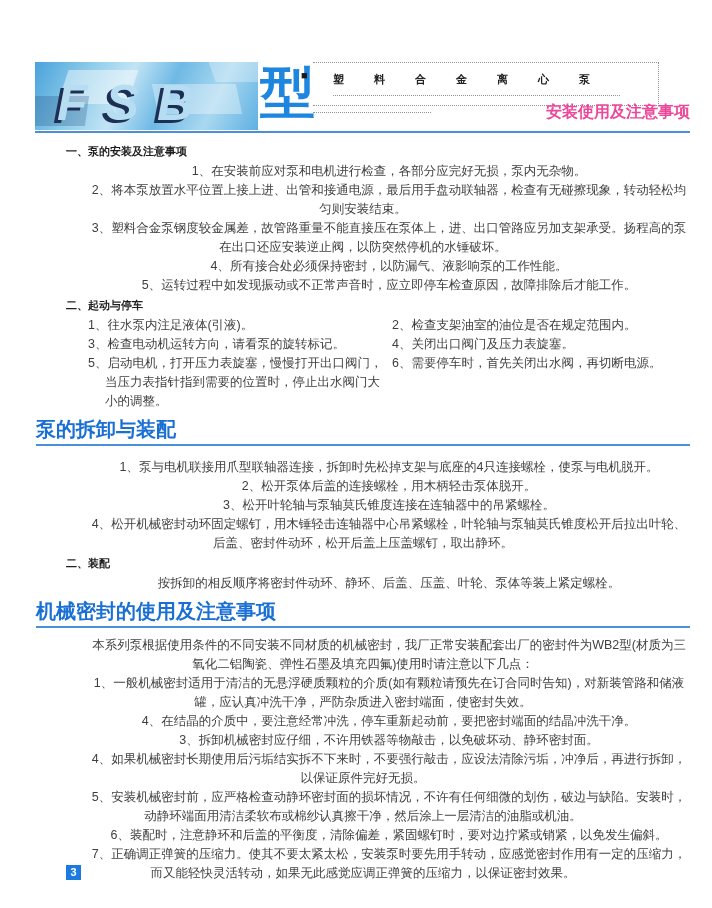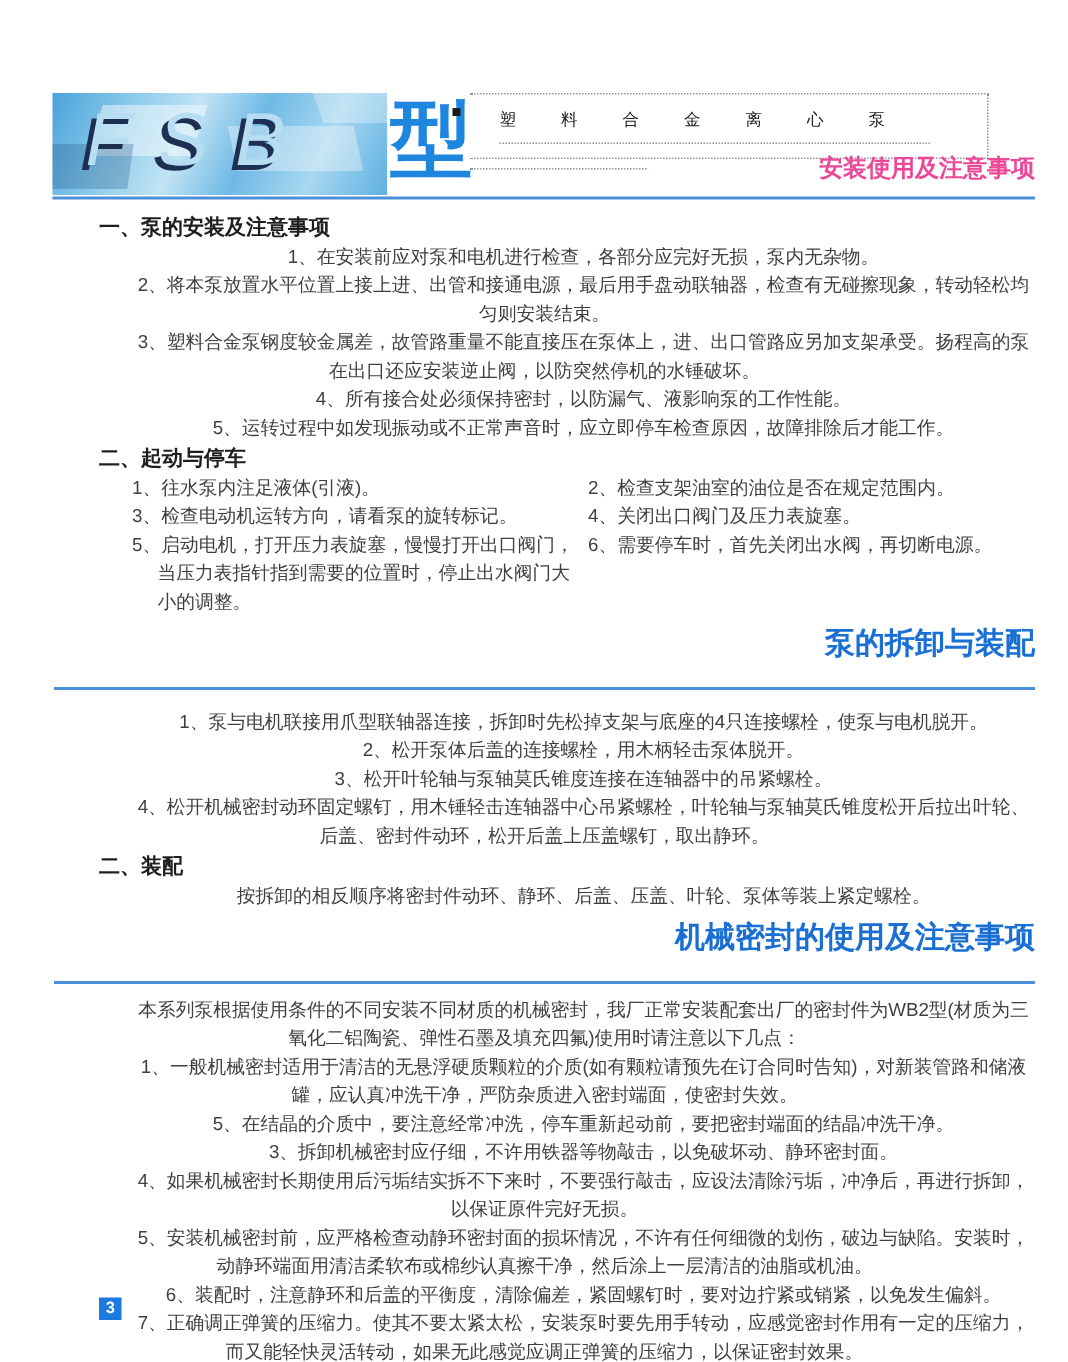--- a/index.html
+++ b/index.html
@@ -11,56 +11,56 @@
   .band {
     position:absolute; left:35px; top:62px; width:223px; height:68px;
     background:linear-gradient(115deg,#4aa2dc 0%, #8ccbe9 22%, #c2e4f5 40%, #6fb9e5 58%, #a9d8f0 78%, #5eb0e2 100%);
     overflow:hidden;
   }
   .band .tile1 { position:absolute; left:28px; top:8px; width:70px; height:34px; background:rgba(255,255,255,.45); transform:skew(-18deg); }
   .band .tile2 { position:absolute; left:120px; top:22px; width:84px; height:30px; background:rgba(255,255,255,.35); transform:skew(12deg); }
   .band .tile3 { position:absolute; left:-8px; top:34px; width:60px; height:30px; background:rgba(23,66,120,.25); transform:skew(-8deg); }
   .band .tile4 { position:absolute; left:176px; top:-6px; width:54px; height:26px; background:rgba(255,255,255,.30); transform:skew(20deg); }
   .fsb-letters {
-    position:absolute; left:22px; top:2px; font-size:50px; font-weight:normal; font-style:italic;
+    position:absolute; left:22px; top:12px; font-size:50px; font-weight:bold; font-style:italic;
     letter-spacing:18px; color:#b7ddf3; text-shadow:-4px 3px 0 #1d2f52;
   }
   .xing {
     position:absolute; left:260px; top:62px; font-size:55px; line-height:60px; font-weight:bold;
     color:#1f86e0;
   }
   .logo-mark {
     position:absolute; left:301px; top:70px; font-size:11px; color:#1a1a1a; line-height:10px;
   }
   .dotted-box {
     position:absolute; left:313px; top:62px; width:345px; height:42px;
     border-top:1px dotted #8a97a3; border-bottom:1px dotted #8a97a3; border-right:1px dotted #8a97a3;
   }
   .product-label {
-    position:absolute; left:20px; top:9px; font-size:11px; font-weight:normal; color:#222;
+    position:absolute; left:20px; top:9px; font-size:11px; font-weight:bold; color:#222;
     letter-spacing:30px; white-space:nowrap;
     border-bottom:1px dotted #8a97a3; padding-bottom:8px;
   }
   .dotted-short { position:absolute; left:313px; top:112px; width:118px; border-bottom:1px dotted #8a97a3; }
   .header-title {
     position:absolute; right:22px; top:102px; font-size:16px; font-weight:bold; color:#ec4899;
   }
   .rule-top { position:absolute; left:35px; top:131px; width:655px; height:2px; background:#4a8fd8; }
 
   
   .content { position:absolute; left:36px; top:141px; width:654px; font-size:12.5px; line-height:19px; }
-  .sec-head { font-size:14px; font-weight:bold; color:#1e1e1e; margin:1px 0 1px 30px; }
+  .sec-head { font-size:11px; font-weight:bold; color:#1e1e1e; margin:1px 0 1px 30px; }
   p.item { margin:0; text-indent:52px;text-align:center; }
   .two-col { }
   .row { display:flex; }
   .row .col-l { width:356px; padding-left:69px; text-indent:-17px; box-sizing:border-box; }
   .row .col-r { flex:1; padding-left:17px; text-indent:-17px; }
   .blue-title {
-    margin-top:9px; padding-bottom:19px; border-bottom:2px solid #4a8fd8;
-    text-align:right; font-size:20px; font-weight:bold; color:#1a6fd4;
+    margin-top:9px; padding-bottom:5px; border-bottom:2px solid #4a8fd8;
+    font-size:20px; font-weight:bold; color:#1a6fd4;
   }
   .gap-s { height:8px; }
   .gap-m { height:12px; }
 
   
   .page-num {
     position:absolute; left:66px; top:865px; width:15px; height:15px; background:#1a7ae0;
     color:#ffffff; font-size:11px; font-weight:bold; text-align:center; line-height:15px;
   }
 </style>
@@ -121,21 +121,21 @@
     <p class="item">4、松开机械密封动环固定螺钉，用木锤轻击连轴器中心吊紧螺栓，叶轮轴与泵轴莫氏锥度松开后拉出叶轮、后盖、密封件动环，松开后盖上压盖螺钉，取出静环。</p>
 
     <div class="sec-head">二、装配</div>
     <p class="item">按拆卸的相反顺序将密封件动环、静环、后盖、压盖、叶轮、泵体等装上紧定螺栓。</p>
 
     <div class="blue-title">机械密封的使用及注意事项</div>
     <div class="gap-s"></div>
 
     <p class="item">本系列泵根据使用条件的不同安装不同材质的机械密封，我厂正常安装配套出厂的密封件为WB2型(材质为三氧化二铝陶瓷、弹性石墨及填充四氟)使用时请注意以下几点：</p>
     <p class="item">1、一般机械密封适用于清洁的无悬浮硬质颗粒的介质(如有颗粒请预先在订合同时告知)，对新装管路和储液罐，应认真冲洗干净，严防杂质进入密封端面，使密封失效。</p>
-    <p class="item">5、在结晶的介质中，要注意经常冲洗，停车重新起动前，要把密封端面的结晶冲洗干净。</p>
+    <p class="item">4、在结晶的介质中，要注意经常冲洗，停车重新起动前，要把密封端面的结晶冲洗干净。</p>
     <p class="item">3、拆卸机械密封应仔细，不许用铁器等物敲击，以免破坏动、静环密封面。</p>
     <p class="item">4、如果机械密封长期使用后污垢结实拆不下来时，不要强行敲击，应设法清除污垢，冲净后，再进行拆卸，以保证原件完好无损。</p>
     <p class="item">5、安装机械密封前，应严格检查动静环密封面的损坏情况，不许有任何细微的划伤，破边与缺陷。安装时，动静环端面用清洁柔软布或棉纱认真擦干净，然后涂上一层清洁的油脂或机油。</p>
     <p class="item">6、装配时，注意静环和后盖的平衡度，清除偏差，紧固螺钉时，要对边拧紧或销紧，以免发生偏斜。</p>
     <p class="item">7、正确调正弹簧的压缩力。使其不要太紧太松，安装泵时要先用手转动，应感觉密封作用有一定的压缩力，而又能轻快灵活转动，如果无此感觉应调正弹簧的压缩力，以保证密封效果。</p>
   </div>
 
   <div class="page-num">3</div>
 </div>
 

